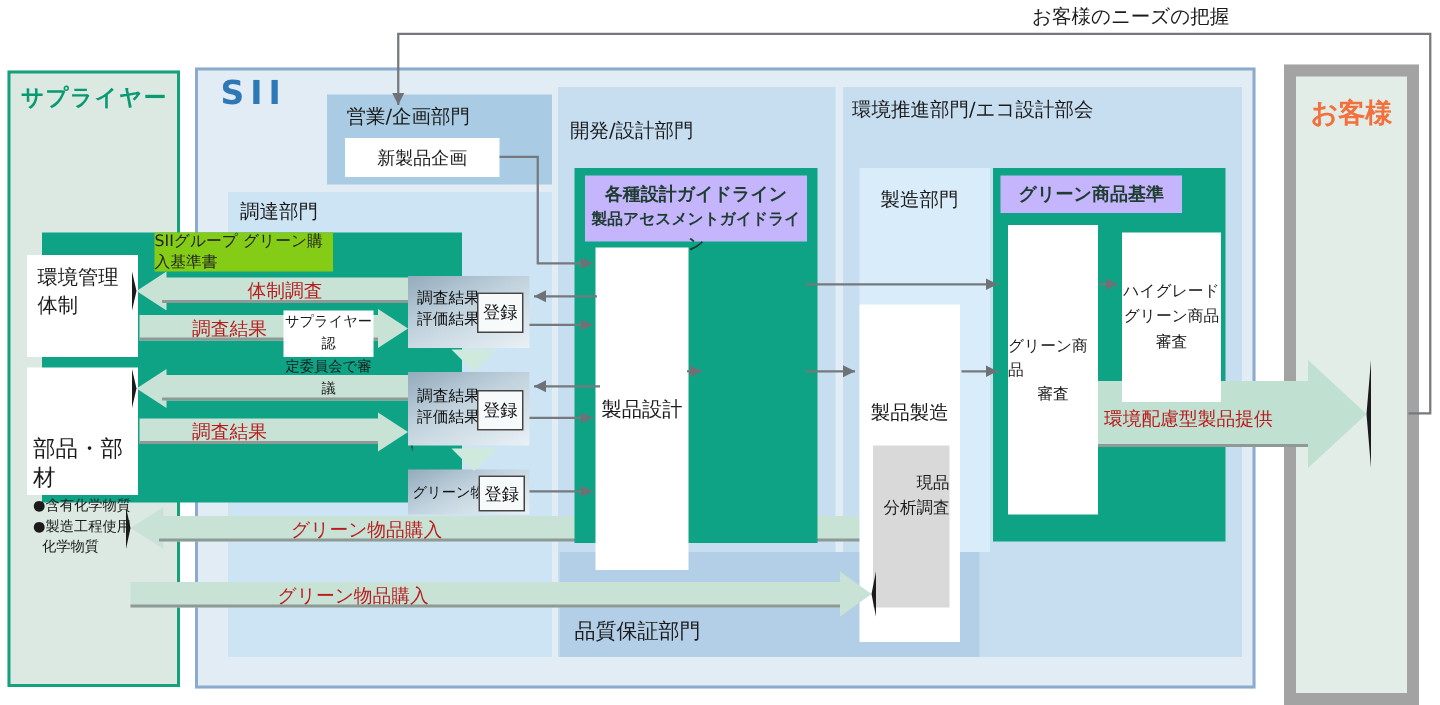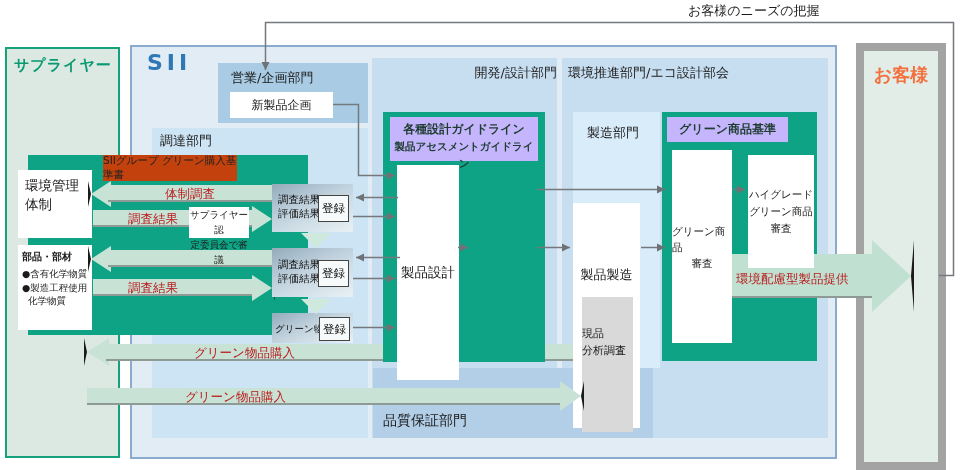--- a/index.html
+++ b/index.html
@@ -24,37 +24,37 @@
   .mfg-panel{left:573px;top:112px;width:87px;height:256px;background:#d9ecfa;}
   .qa-panel{left:373px;top:368px;width:280px;height:70px;background:#b3cfe7;}
   .sales-box{left:218px;top:63px;width:150px;height:60px;background:#a9cce4;}
   .new-product-box{left:230px;top:92px;width:103px;height:26px;background:#fff;display:flex;align-items:center;justify-content:center;font-size:12px;}
   
   .teal{background:#0fa385;}
   .green-block{left:28px;top:155px;width:280px;height:180px;}
   .guideline-box{left:383px;top:112px;width:162px;height:250px;}
   .green-standard-box{left:662px;top:112px;width:155px;height:249px;}
   .pale-label{background:#c4b5fd;color:#1e3c30;font-weight:bold;}
-  .sii-standard-label{left:103px;top:155px;width:134px;height:26px;background:#c2410c;display:flex;align-items:center;justify-content:center;font-size:10.5px;color:#222;font-weight:normal;}
+  .sii-standard-label{left:103px;top:155px;width:119px;height:26px;background:#84cc16;display:flex;align-items:center;justify-content:center;font-size:10.5px;color:#222;font-weight:normal;}
   .guideline-header{left:390px;top:117px;width:148px;height:41px;text-align:center;padding-top:3px;}
   .gl1{font-size:12px;line-height:18px;}
   .gl2{font-size:10.5px;line-height:17px;}
   .gs-header{left:667px;top:117px;width:121px;height:25px;display:flex;align-items:center;justify-content:center;font-size:12px;}
   
   .wbox{background:#ffffff;position:absolute;}
   .env-box{left:18px;top:170px;width:74px;height:68px;padding:6px 0 0 7px;font-size:13.5px;line-height:19px;box-sizing:border-box;}
   .parts-box{left:18px;top:245px;width:74px;height:85px;padding:5px 0 0 4px;box-sizing:border-box;}
-  .parts-title{font-size:10px;font-weight:bold;margin-bottom:3px;}
+  .parts-title{font-size:15px;font-weight:normal;margin-bottom:3px;margin-top:40px;}
   .parts-bullet{font-size:9.5px;line-height:13.5px;}
   .parts-indent{padding-left:6px;}
   .design-box{left:397px;top:165px;width:62px;height:215px;display:flex;align-items:center;justify-content:center;font-size:13.5px;}
   .assessment-box{left:469px;top:165px;width:67px;height:215px;display:flex;flex-direction:column;align-items:center;justify-content:center;font-size:12.5px;line-height:18px;}
   .mfg-product-box{left:573px;top:203px;width:67px;height:225px;text-align:center;font-size:13px;}
   .mfg-product-box .t{margin-top:63px;}
-  .inspection-box{left:582px;top:297px;width:51px;height:135px;background:#d9d9d9;text-align:left;font-size:11px;line-height:17px;padding-top:28px;box-sizing:border-box;}
+  .inspection-box{left:582px;top:297px;width:51px;height:108px;background:#d9d9d9;text-align:right;font-size:11px;line-height:17px;padding-top:16px;box-sizing:border-box;}
   .green-review-box{left:672px;top:150px;width:60px;height:193px;display:flex;flex-direction:column;align-items:center;justify-content:center;font-size:10.5px;line-height:16px;}
   .highgrade-box{left:748px;top:155px;width:66px;height:113px;display:flex;flex-direction:column;align-items:center;justify-content:center;font-size:10.5px;line-height:17px;z-index:24;}
   
   .result-box{left:272px;width:81px;background:linear-gradient(155deg,#93abbc 0%,#c2d3de 45%,#e9f1f5 100%);}
   .rb-lines{position:absolute;left:6px;font-size:10.5px;line-height:13.5px;color:#111;}
   .reg-btn{position:absolute;background:#f6fafb;border:1.5px solid #444;display:flex;align-items:center;justify-content:center;font-size:11.5px;color:#111;}
   
   .a-body{position:absolute;background:#c8e3d6;border-bottom:2.5px solid #8e9a96;}
   .a-label{position:absolute;font-size:12.5px;color:#b91c1c;white-space:nowrap;}
   .tri{position:absolute;width:0;height:0;border-style:solid;}
@@ -75,21 +75,21 @@
   <div class="abs sii-box"></div>
   <div class="abs sii-title">SII</div>
   <div class="abs customer-box">
     <div class="customer-title">お客様</div>
   </div>
 
   <div class="panel procurement-panel">
     <div class="p-label" style="padding:4px 0 0 8px;">調達部門</div>
   </div>
   <div class="panel dev-panel">
-    <div class="p-label" style="padding:6px 0 0 8px;text-align:right;">開発/設計部門</div>
+    <div class="p-label" style="padding:20px 0 0 8px;">開発/設計部門</div>
   </div>
   <div class="panel eco-panel">
     <div class="p-label" style="padding:6px 0 0 6px;">環境推進部門/エコ設計部会</div>
   </div>
   <div class="panel mfg-panel">
     <div class="p-label" style="padding:12px 0 0 14px;">製造部門</div>
   </div>
   <div class="panel qa-panel">
     <div class="p-label" style="padding:44px 0 0 10px;font-size:14px;">品質保証部門</div>
   </div>

